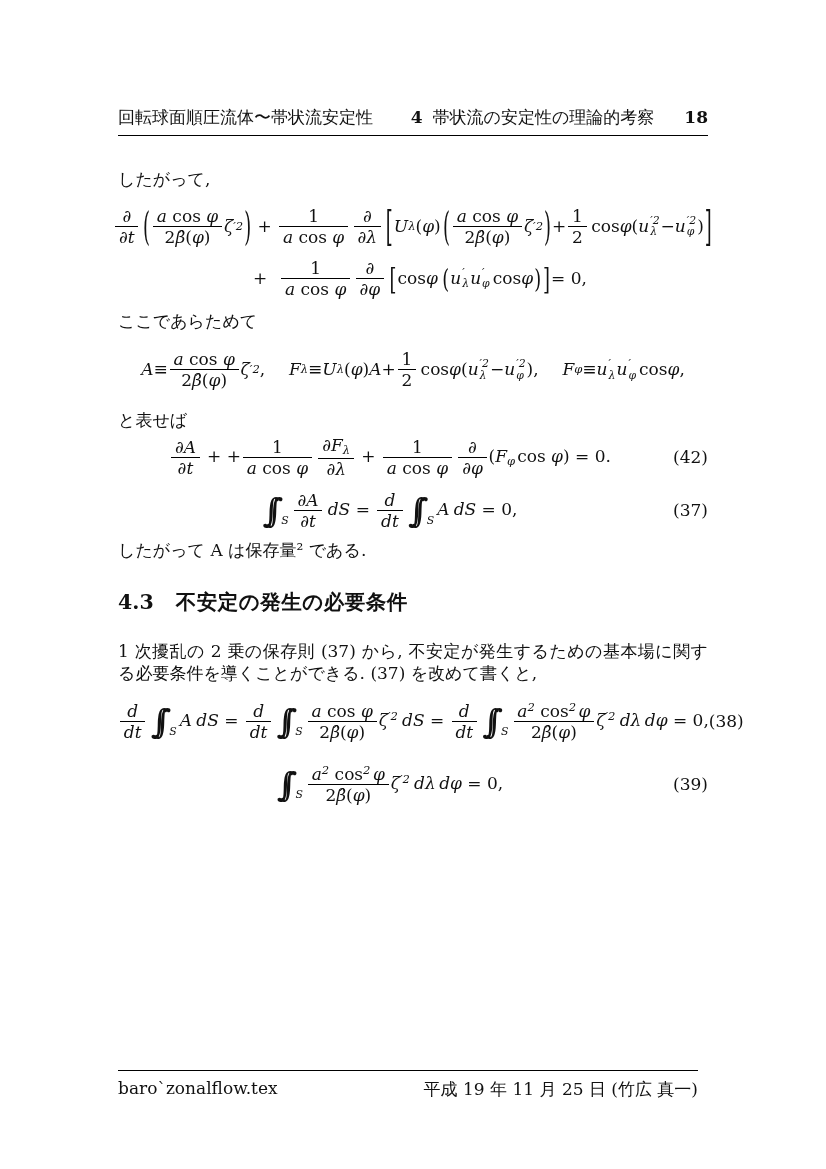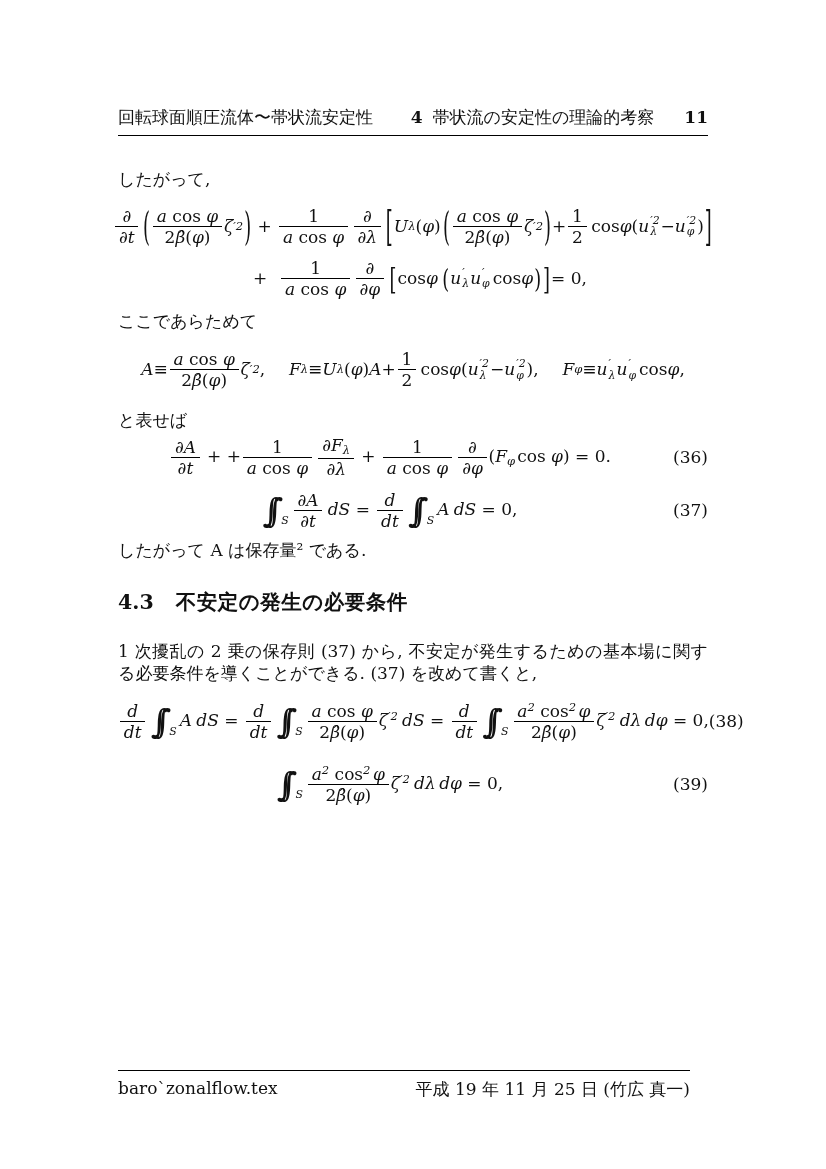--- a/index.html
+++ b/index.html
@@ -47,37 +47,37 @@
   .sec-h .ja { font-family:"DejaVu Sans","Liberation Sans",sans-serif; letter-spacing:0.5px; }
   .sec-h .en { font-family:"DejaVu Serif","Liberation Serif",serif; }
   .sec-title { display:flex; gap:6px; align-items:baseline; }
 
   
   .fnblock { position:absolute; left:118px; right:118px; top:996px; }
   .fnrule { width:190px; border-top:1px solid #000; }
   .fntext { margin:4px 0 0 0; font-size:13.5px; line-height:19.5px; text-align:justify; text-indent:14px; }
 
   
-  .pagefoot { position:absolute; left:118px; right:136px; top:1052px; }
+  .pagefoot { position:absolute; left:118px; right:128px; top:1052px; }
   .pf-row { display:flex; justify-content:space-between; margin-top:7px; }
 </style>
 </head>
 <body>
 
 <div class="page">
 
   <header>
     <div class="rh-row">
       <span>回転球面順圧流体〜帯状流安定性</span>
       <span class="rh-right">
         <span class="rh-sec">
           <span class="rh-secnum">4</span>
           <span>帯状流の安定性の理論的考察</span>
         </span>
-        <span class="rh-page">11</span>
+        <span class="rh-page">18</span>
       </span>
     </div>
     <div class="rule"></div>
   </header>
 
   <main>
 
     <p class="jt">したがって,</p>
 
     <div style="margin:6px 0 10px 0;">
@@ -243,21 +243,21 @@
         <span class="msp" style="width: 0.12em;">&nbsp;</span>
         <span class="mr">cos </span>
         <span class="mi">φ</span>
         <span class="mr">,</span>
       </div>
 
     <p class="jt">と表せば</p>
 
     <div class="eqrow" style="min-height:48px; margin:2px 0;">
       <div class="eqbody"><span class="frac"><span class="num"><span class="mi">∂A</span></span><span class="den"><span class="mi">∂t</span></span></span><span class="mr"> + +</span><span class="frac"><span class="num"><span class="mr">1</span></span><span class="den"><span class="mi">a</span><span class="mr"> cos </span><span class="mi">φ</span></span></span><span class="msp" style="width: 0.15em;">&nbsp;</span><span class="frac"><span class="num"><span class="mi">∂F</span><span class="msub">λ</span></span><span class="den"><span class="mi">∂λ</span></span></span><span class="mr"> + </span><span class="frac"><span class="num"><span class="mr">1</span></span><span class="den"><span class="mi">a</span><span class="mr"> cos </span><span class="mi">φ</span></span></span><span class="msp" style="width: 0.15em;">&nbsp;</span><span class="frac"><span class="num"><span class="mi">∂</span></span><span class="den"><span class="mi">∂φ</span></span></span><span class="mr">(</span><span class="mi">F</span><span class="msub">φ</span><span class="msp" style="width: 0.12em;">&nbsp;</span><span class="mr">cos </span><span class="mi">φ</span><span class="mr">) = 0.</span></div>
-      <span class="eqno">(36)</span>
+      <span class="eqno">(42)</span>
     </div>
 
 
     <div class="eqrow" style="min-height:52px; margin:3px 0;">
       <div class="eqbody"><span class="dint">
             <span class="intg">∫</span>
             <span class="intg ig2">∫</span>
             <span class="intsub">S</span>
           </span><span class="frac"><span class="num"><span class="mi">∂A</span></span><span class="den"><span class="mi">∂t</span></span></span><span class="msp" style="width: 0.2em;">&nbsp;</span><span class="mi">dS</span><span class="mr"> = </span><span class="frac"><span class="num"><span class="mi">d</span></span><span class="den"><span class="mi">dt</span></span></span><span class="msp" style="width: 0.2em;">&nbsp;</span><span class="dint">
             <span class="intg">∫</span>

